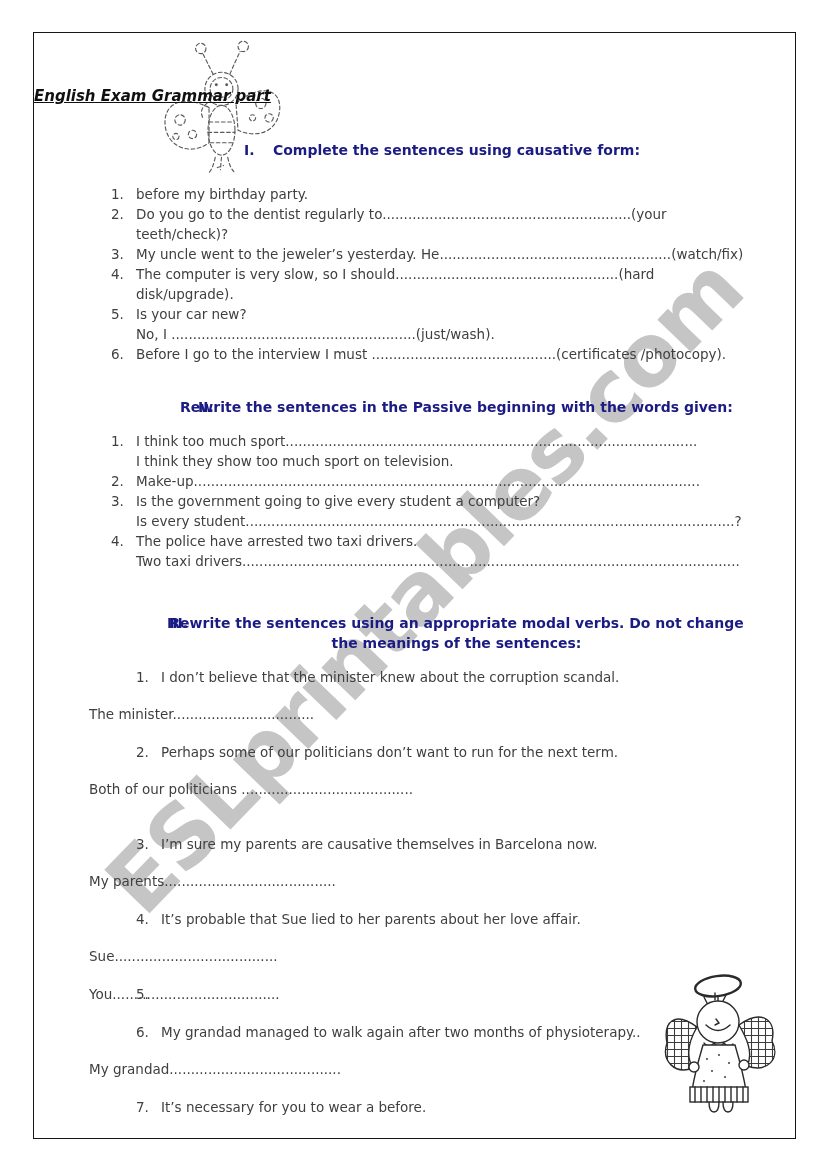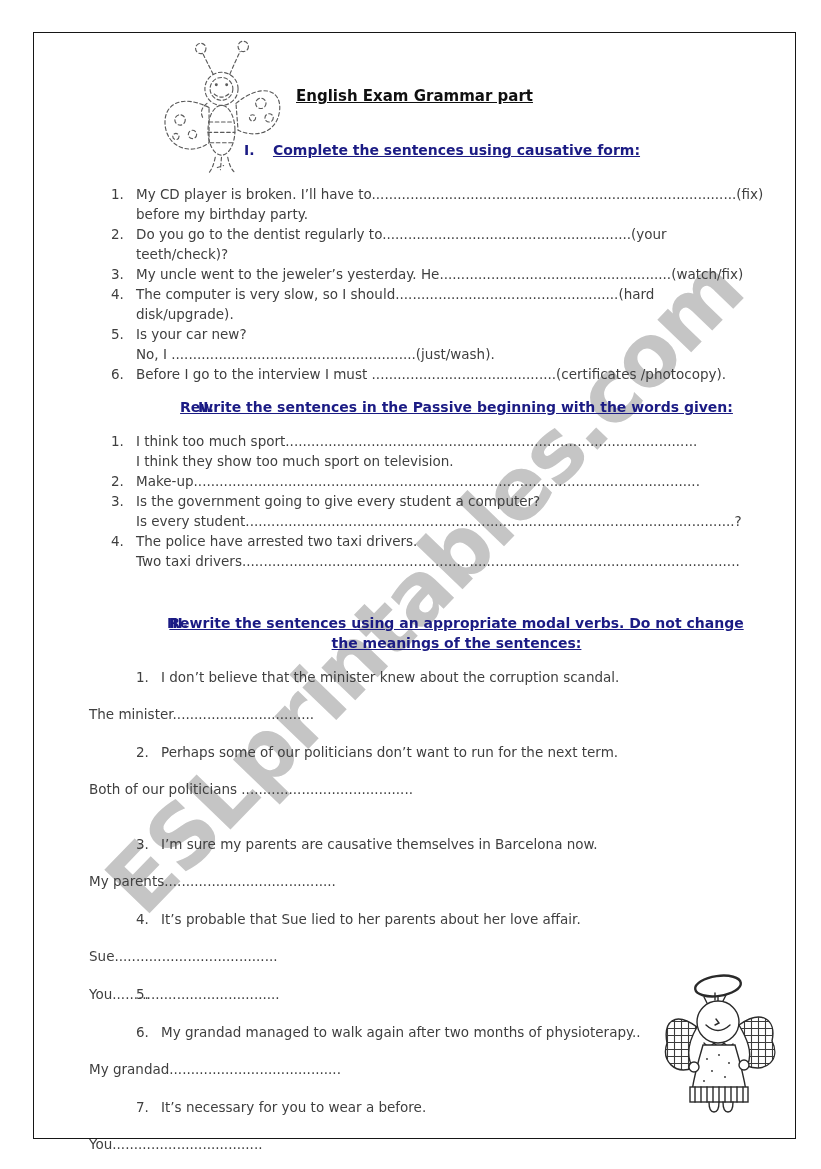--- a/index.html
+++ b/index.html
@@ -2,28 +2,28 @@
 <html><head>
 <meta charset="utf-8">
 <style>
   html,body{margin:0;padding:0;background:#fff;}
   .canvas{position:relative;width:821px;height:1169px;background:#fff;overflow:hidden;
           font-family:"DejaVu Sans",sans-serif;}
   .sheet{position:absolute;left:33px;top:32px;width:761px;height:1105px;border:1px solid #161616;background:#fff;}
   .watermark{position:absolute;left:390px;top:553px;transform:translate(-50%,-50%) rotate(-46deg);
              font-weight:bold;font-size:86px;letter-spacing:-2px;color:#c5c5c5;white-space:nowrap;z-index:0;}
   .content{position:absolute;inset:0;z-index:1;}
-  .doc-title{position:absolute;top:54px;left:0;width:100%;text-align:center;
-             font-size:15px;font-weight:bold;text-decoration:underline;color:#101010;}
+  .doc-title{position:absolute;top:54px;left:0;width:100%;text-align:left;
+             font-size:15px;font-weight:bold;text-decoration:underline;color:#101010;font-style:italic;}
   .section{position:absolute;left:0;width:100%;color:#3f3f3f;font-size:13.5px;}
   #sec1{top:107px;} #sec2{top:364px;} #sec3{top:580px;}
   .shead{position:relative;color:#1b1b84;font-weight:bold;font-size:14px;line-height:20px;}
   .hnum{position:absolute;top:0;}
   #sec1 .hnum{left:210px;} #sec2 .hnum{left:144px;margin-left:20px;} #sec3 .hnum{left:133px;}
-  .htext{padding-left:120px;padding-right:36px;text-align:center;text-decoration:underline;}
+  .htext{padding-left:120px;padding-right:36px;text-align:center;}
   .list{margin-top:24px;} #sec2 .list{margin-top:14px;}
   .li{position:relative;padding-left:102px;padding-right:18px;line-height:20px;}
   .li .num{position:absolute;left:77px;top:0;}
   .s3list{margin-top:16px;}
   .item3{line-height:17px;margin-bottom:21px;}
   .item3.wide{margin-bottom:38px;}
   .item3 .l1{position:relative;padding-left:127px;}
   .item3 .num{position:absolute;left:102px;top:0;}
   .item3 .l2{padding-left:55px;margin-top:20px;}
   .clip{position:absolute;}
@@ -95,21 +95,20 @@
       <div class="doc-title">English Exam Grammar part</div>
 
       <div class="section" id="sec1">
           <div class="shead">
             <span class="hnum">I.</span>
             <div class="htext">Complete the sentences using causative form:</div>
           </div>
           <div class="list">
             <div class="li">
               <span class="num">1.</span>
-              <div class="line">My CD player is broken. I’ll have to.....................................................................................(fix)</div>
               <div class="line">before my birthday party.</div>
             </div>
             <div class="li">
               <span class="num">2.</span>
               <div class="line">Do you go to the dentist regularly to..........................................................(your</div>
               <div class="line">teeth/check)?</div>
             </div>
             <div class="li">
               <span class="num">3.</span>
               <div class="line">My uncle went to the jeweler’s yesterday. He......................................................(watch/fix)</div>
@@ -182,20 +181,19 @@
             <div class="item3">
               <div class="l1"><span class="num">5.</span></div>
               <div class="l2">You.......................................</div>
             </div>
             <div class="item3">
               <div class="l1"><span class="num">6.</span><span class="t">My grandad managed to walk again after two months of physioterapy..</span></div>
               <div class="l2">My grandad........................................</div>
             </div>
             <div class="item3">
               <div class="l1"><span class="num">7.</span><span class="t">It’s necessary for you to wear a before.</span></div>
-              <div class="l2">You...................................</div>
             </div>
           </div>
         </div>
 
     </div>
   </div>
 </div>
 
 </body></html>

